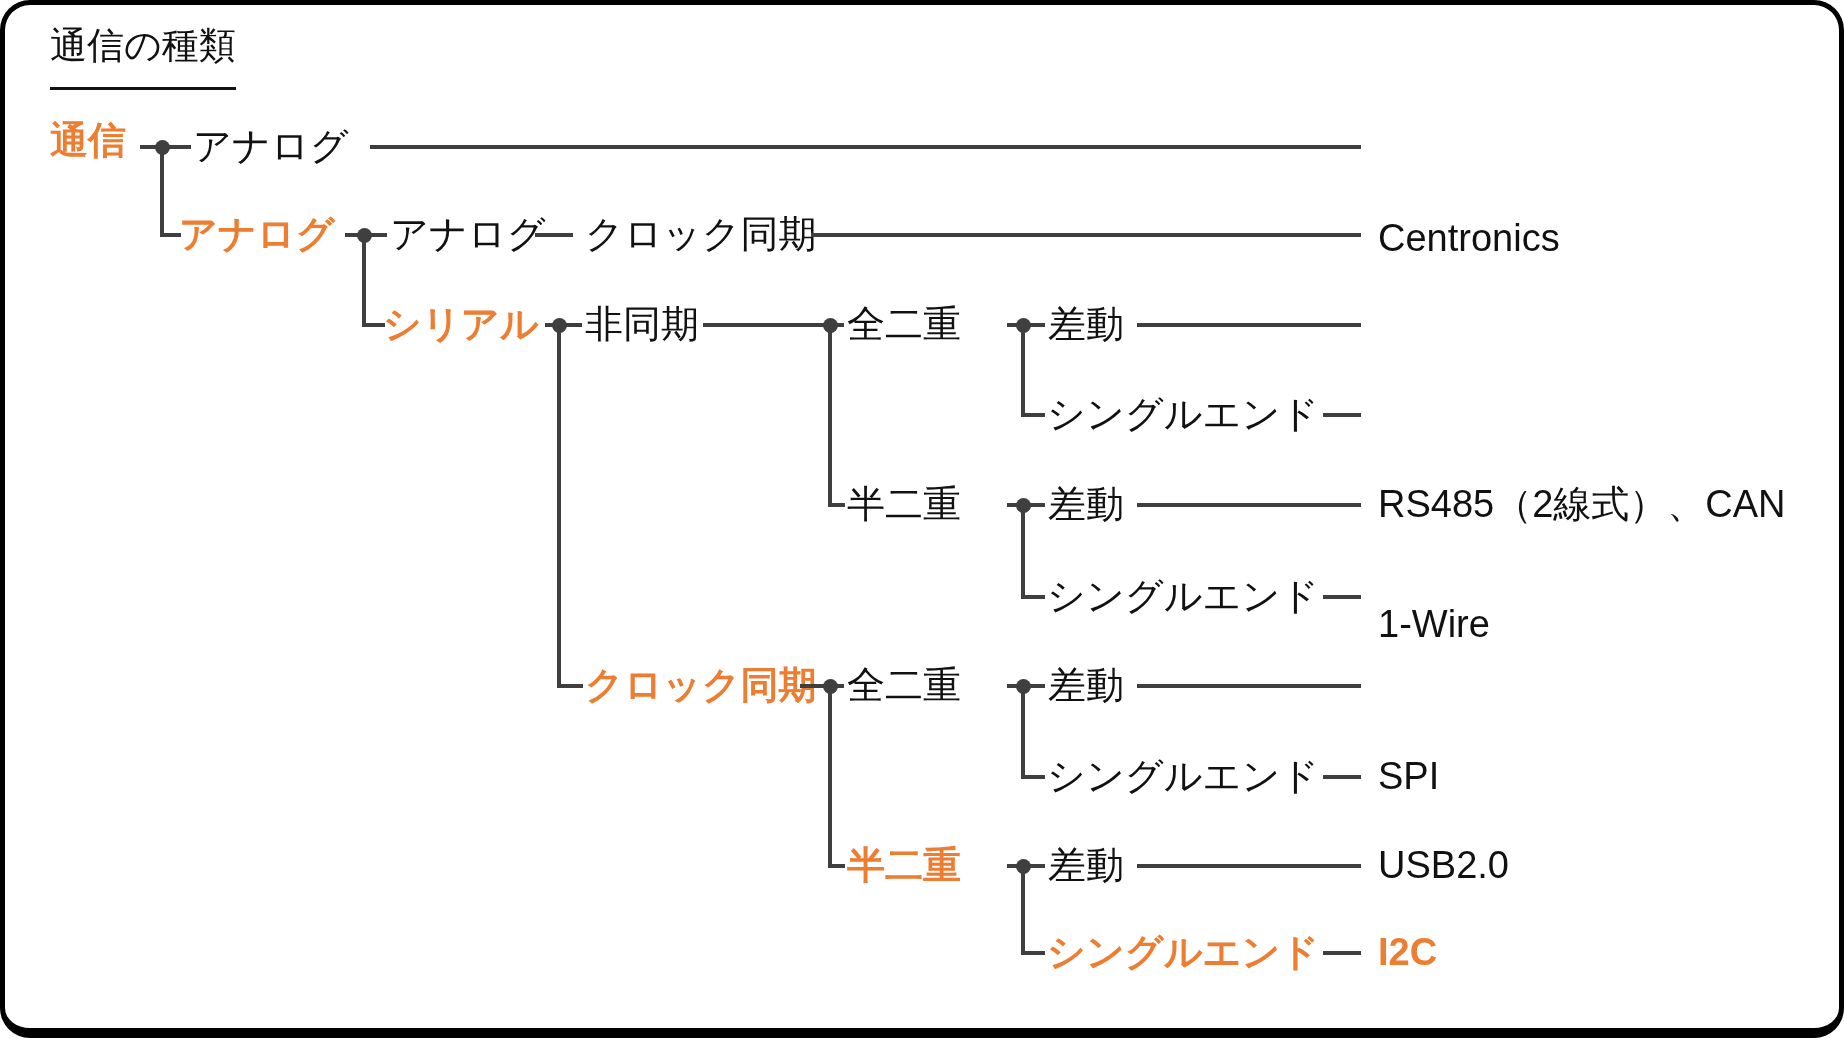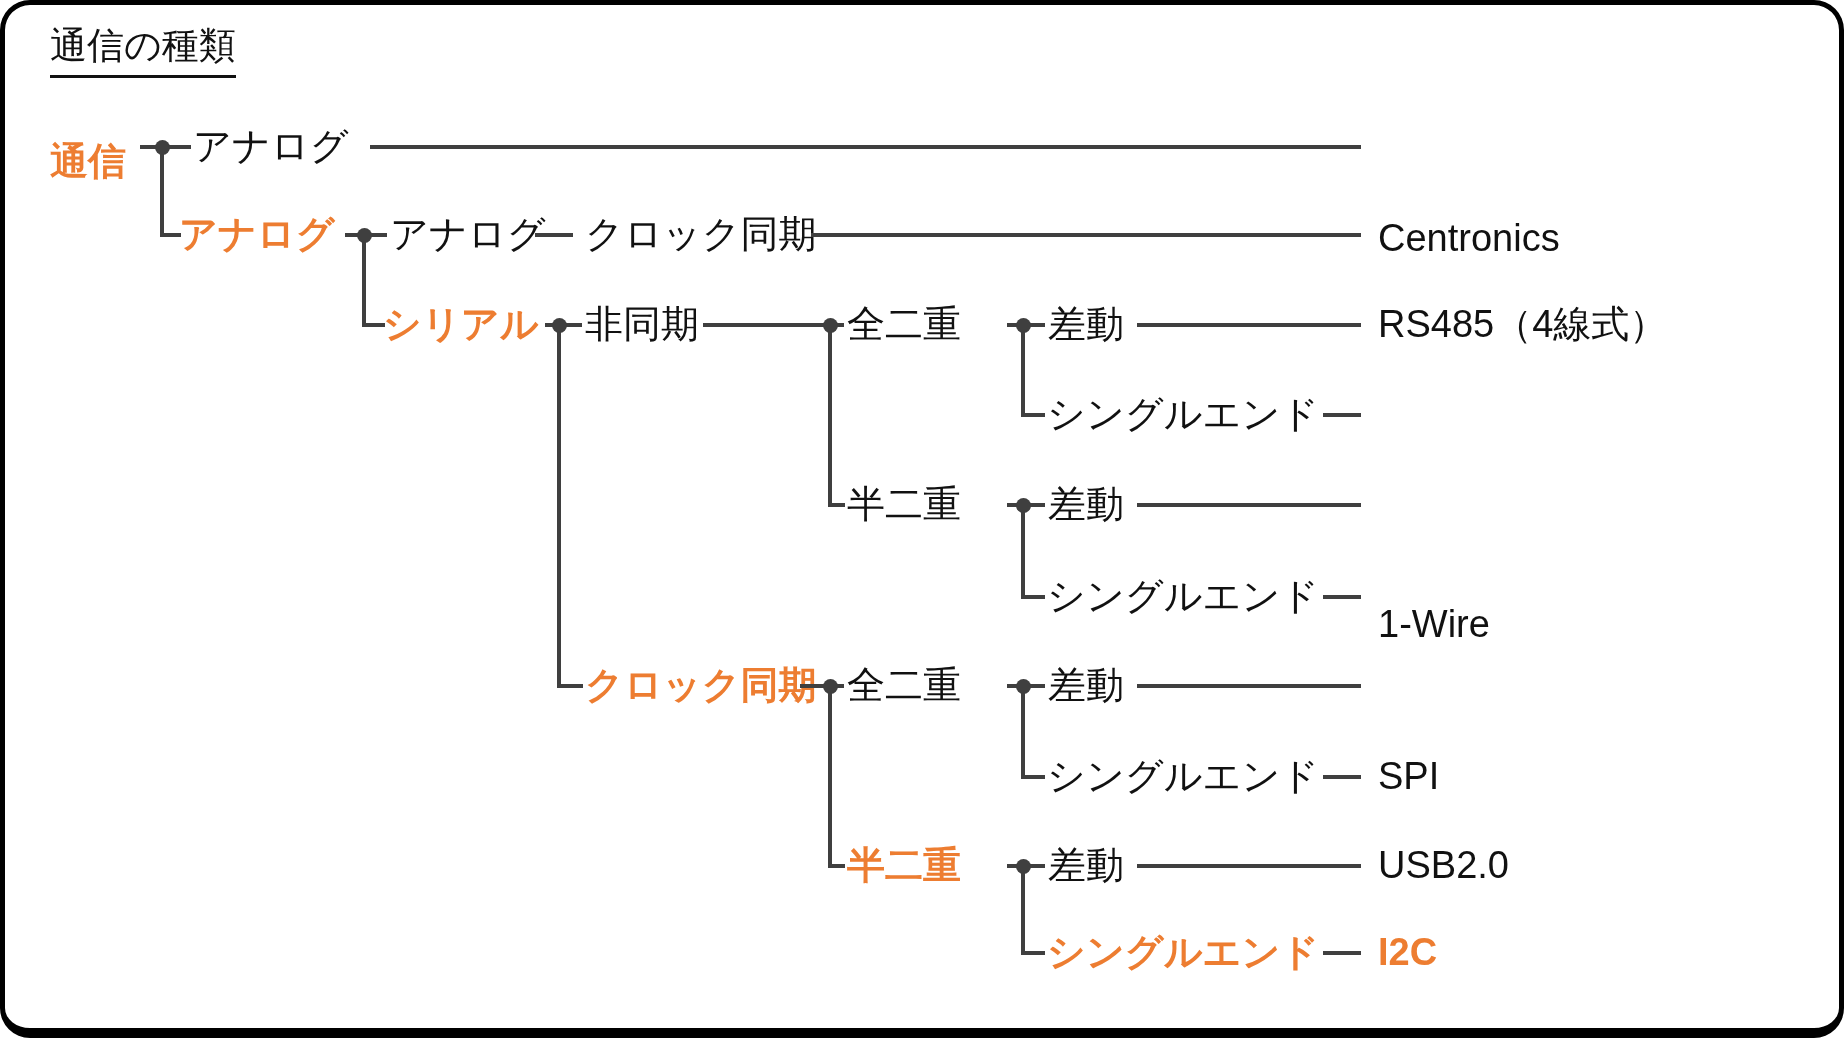--- a/index.html
+++ b/index.html
@@ -10,53 +10,53 @@
     background:var(--bg,#fff);
     border:5px solid var(--frame,#000);
     border-bottom-width:10px;
     border-radius:30px;
     overflow:hidden;
     font-family:"Liberation Sans","DejaVu Sans",sans-serif;
   }
   .title{
     position:absolute;left:45px;top:20px;
     font-size:37px;line-height:1.15;color:var(--ink,#111);
-    padding-bottom:7px;border-bottom:3px solid var(--ink,#111);
+    padding-bottom:19px;border-bottom:3px solid var(--ink,#111);
   }
   .node{
     position:absolute;transform:translateY(-52%);
     font-size:38px;line-height:1;color:var(--ink,#111);
     white-space:nowrap;
   }
   .node.emph{color:var(--accent,#ED7D31);font-weight:700;}
   .h{position:absolute;height:4px;background:var(--line,#3F3F3F);}
   .v{position:absolute;width:4px;background:var(--line,#3F3F3F);}
   .dot{position:absolute;width:15px;height:15px;border-radius:50%;background:var(--line,#3F3F3F);}
 </style>
 </head>
 <body>
 
 <div id="canvas">
 
   <div class="title">通信の種類</div>
 
-  <div class="node emph" style="left:45px;top:157px">通信</div>
+  <div class="node emph" style="left:45px;top:136px">通信</div>
   <div class="node" style="left:188px;top:142px">アナログ</div>
   <div class="node emph" style="left:174px;top:230px">アナログ</div>
   <div class="node" style="left:385px;top:230px">アナログ</div>
   <div class="node" style="left:580px;top:230px">クロック同期</div>
   <div class="node" style="left:1373px;top:234px">Centronics</div>
   <div class="node emph" style="left:378px;top:320px">シリアル</div>
   <div class="node" style="left:580px;top:320px">非同期</div>
   <div class="node" style="left:842px;top:320px">全二重</div>
   <div class="node" style="left:1043px;top:320px">差動</div>
-  <div class="node" style="left:1373px;top:320px">RS485（4線式）</div>
   <div class="node" style="left:1042px;top:410px">シングルエンド</div>
   <div class="node" style="left:842px;top:500px">半二重</div>
   <div class="node" style="left:1043px;top:500px">差動</div>
+  <div class="node" style="left:1373px;top:500px">RS485（2線式）、CAN</div>
   <div class="node" style="left:1042px;top:592px">シングルエンド</div>
   <div class="node" style="left:1373px;top:620px">1-Wire</div>
   <div class="node emph" style="left:580px;top:681px">クロック同期</div>
   <div class="node" style="left:842px;top:681px">全二重</div>
   <div class="node" style="left:1043px;top:681px">差動</div>
   <div class="node" style="left:1042px;top:772px">シングルエンド</div>
   <div class="node" style="left:1373px;top:772px">SPI</div>
   <div class="node emph" style="left:842px;top:861px">半二重</div>
   <div class="node" style="left:1043px;top:861px">差動</div>
   <div class="node" style="left:1373px;top:861px">USB2.0</div>

